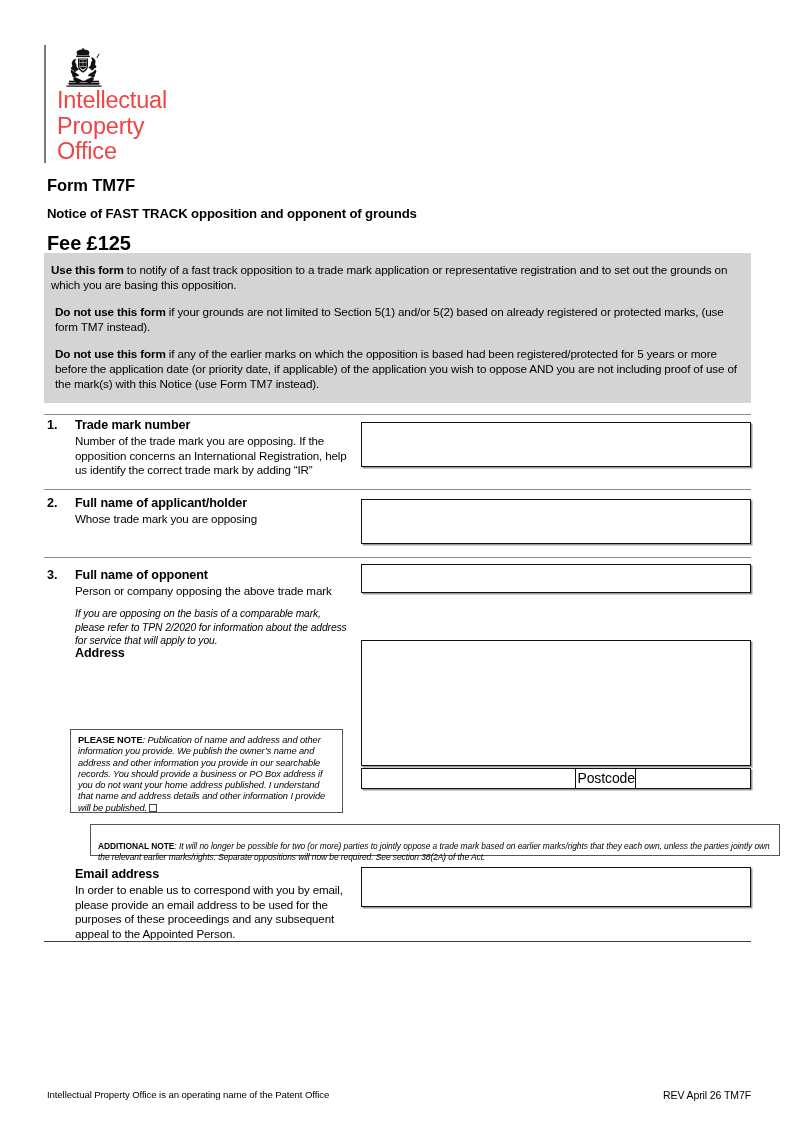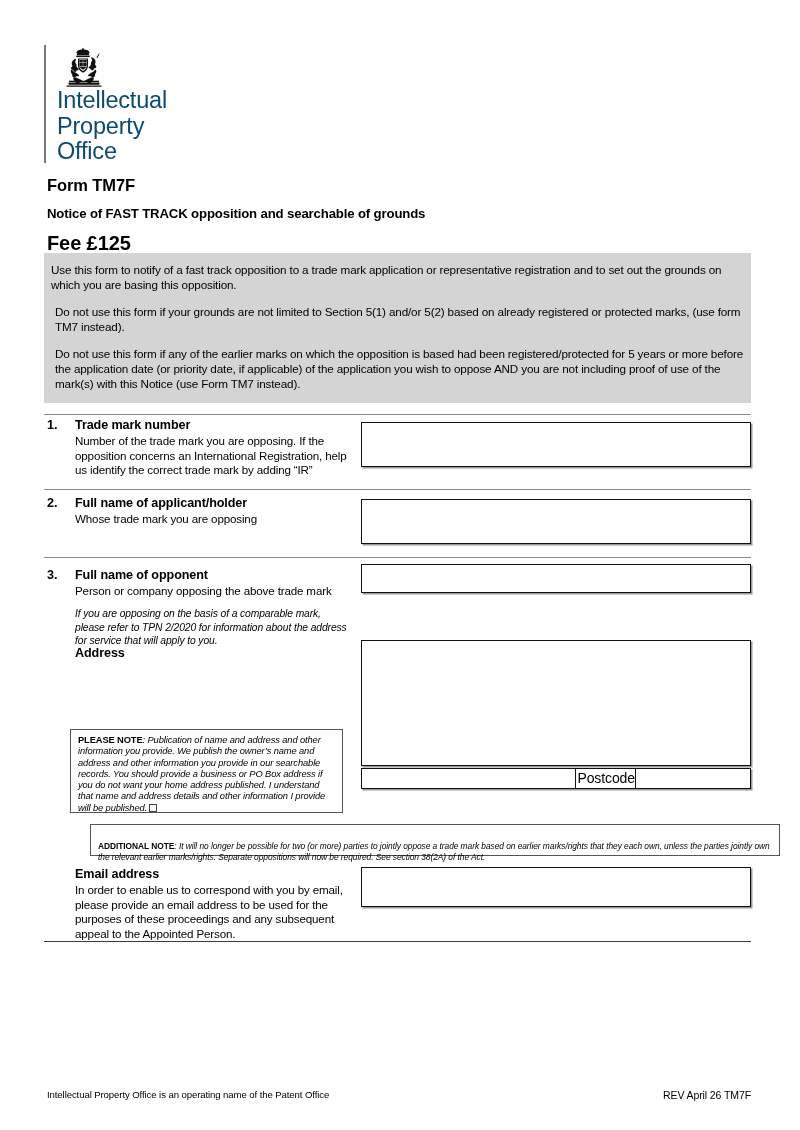--- a/index.html
+++ b/index.html
@@ -46,21 +46,21 @@
     height: 42px;
   }
   .logo-words {
     position: absolute;
     left: 13px;
     top: 43px;
     font-size: 23.5px;
     line-height: 25.5px;
     font-weight: 400;
     letter-spacing: -0.2px;
-    color: #0c4a6e;
+    color: #ef4444;
   }
 
   
   .form-title {
     position: absolute;
     left: 47px;
     top: 176px;
     font-size: 16.5px;
     font-weight: bold;
     letter-spacing: -0.1px;
@@ -93,21 +93,21 @@
     box-sizing: border-box;
     padding: 9px 7px 0 7px;
   }
   .notice p {
     margin: 0 0 11px 0;
     font-size: 11.7px;
     line-height: 15.4px;
     letter-spacing: -0.15px;
   }
   .notice p.indent { padding-left: 4px; }
-  .notice b { font-weight: normal; }
+  .notice b { font-weight: bold; }
 
   
   .hr {
     position: absolute;
     left: 44px;
     width: 707px;
     height: 1px;
     background: #8a8a8a;
   }
   .hr.dark { background: #3c3c3c; height: 1.4px; }
@@ -299,21 +299,21 @@
       </svg>
     </div>
     <div class="logo-words">
       <div>Intellectual</div>
       <div>Property</div>
       <div>Office</div>
     </div>
   </div>
 
   <div class="form-title">Form TM7F</div>
-  <div class="form-subtitle">Notice of FAST TRACK opposition and searchable of grounds</div>
+  <div class="form-subtitle">Notice of FAST TRACK opposition and opponent of grounds</div>
   <div class="form-fee">Fee £125</div>
 
   <div class="notice">
     <p><b>Use this form</b><span> to notify of a fast track opposition to a trade mark application or representative registration and to set out the grounds on which you are basing this opposition.</span></p>
     <p class="indent"><b>Do not use this form</b><span> if your grounds are not limited to Section 5(1) and/or 5(2) based on already registered or protected marks, (use form TM7 instead).</span></p>
     <p class="indent"><b>Do not use this form</b><span> if any of the earlier marks on which the opposition is based had been registered/protected for 5 years or more before the application date (or priority date, if applicable) of the application you wish to oppose AND you are not including proof of use of the mark(s) with this Notice (use Form TM7 instead).</span></p>
   </div>
 
   <div class="hr" style="top:414px;"></div>
   <div class="sec-num" style="left:47px; top:418px;">1.</div>

